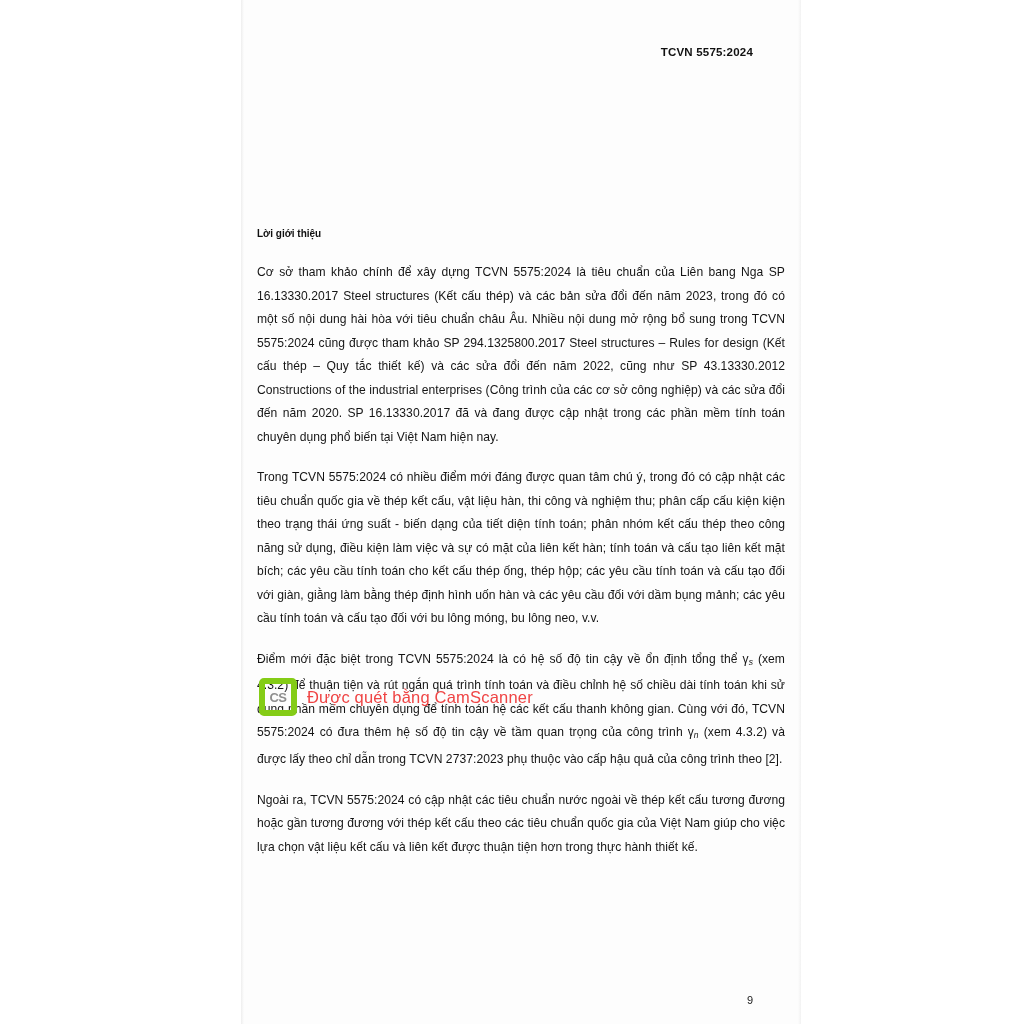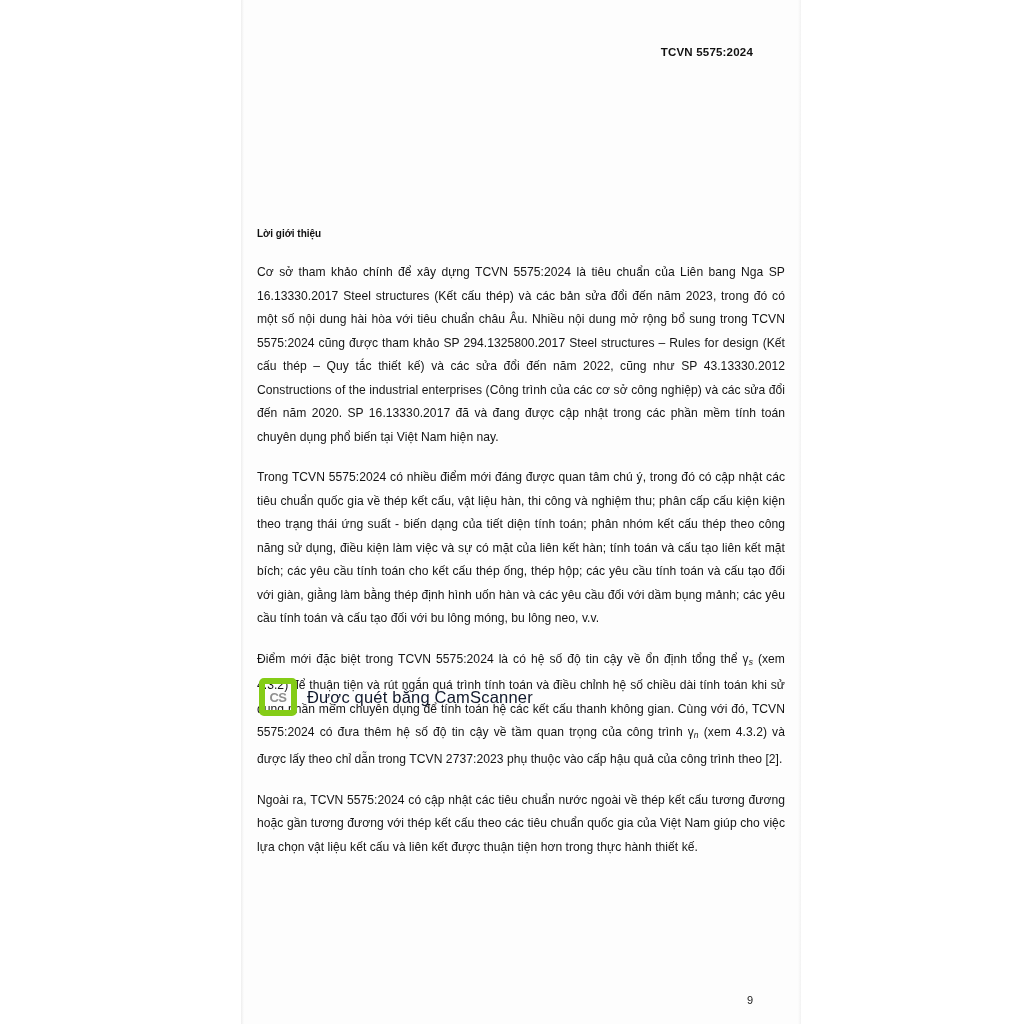--- a/index.html
+++ b/index.html
@@ -105,21 +105,21 @@
     color: #8f8f8f;
     font-size: 13px;
     font-weight: bold;
     display: flex;
     align-items: center;
     justify-content: center;
     letter-spacing: -0.5px;
     font-family: "Liberation Sans", sans-serif;
   }
   .cs-text {
-    color: #0f172a;
+    color: #ef4444;
     font-size: 16.5px;
     letter-spacing: 0.2px;
   }
 
   .page-number {
     position: absolute;
     right: 48px;
     bottom: 18px;
     font-size: 11px;
     color: #1a1a1a;

